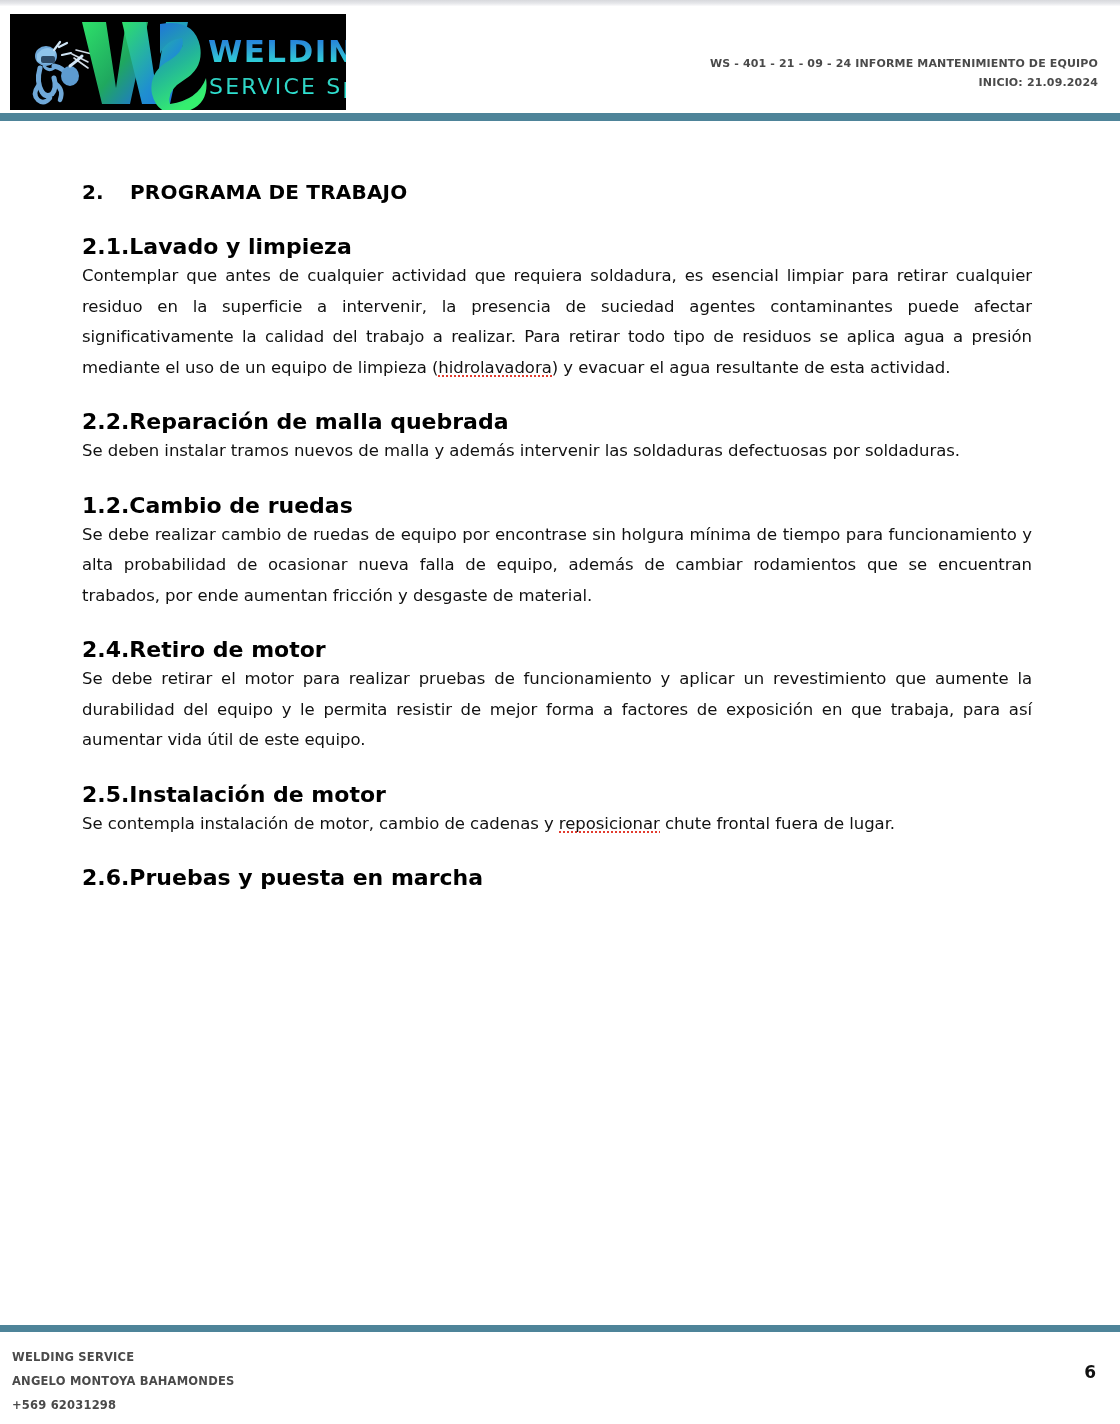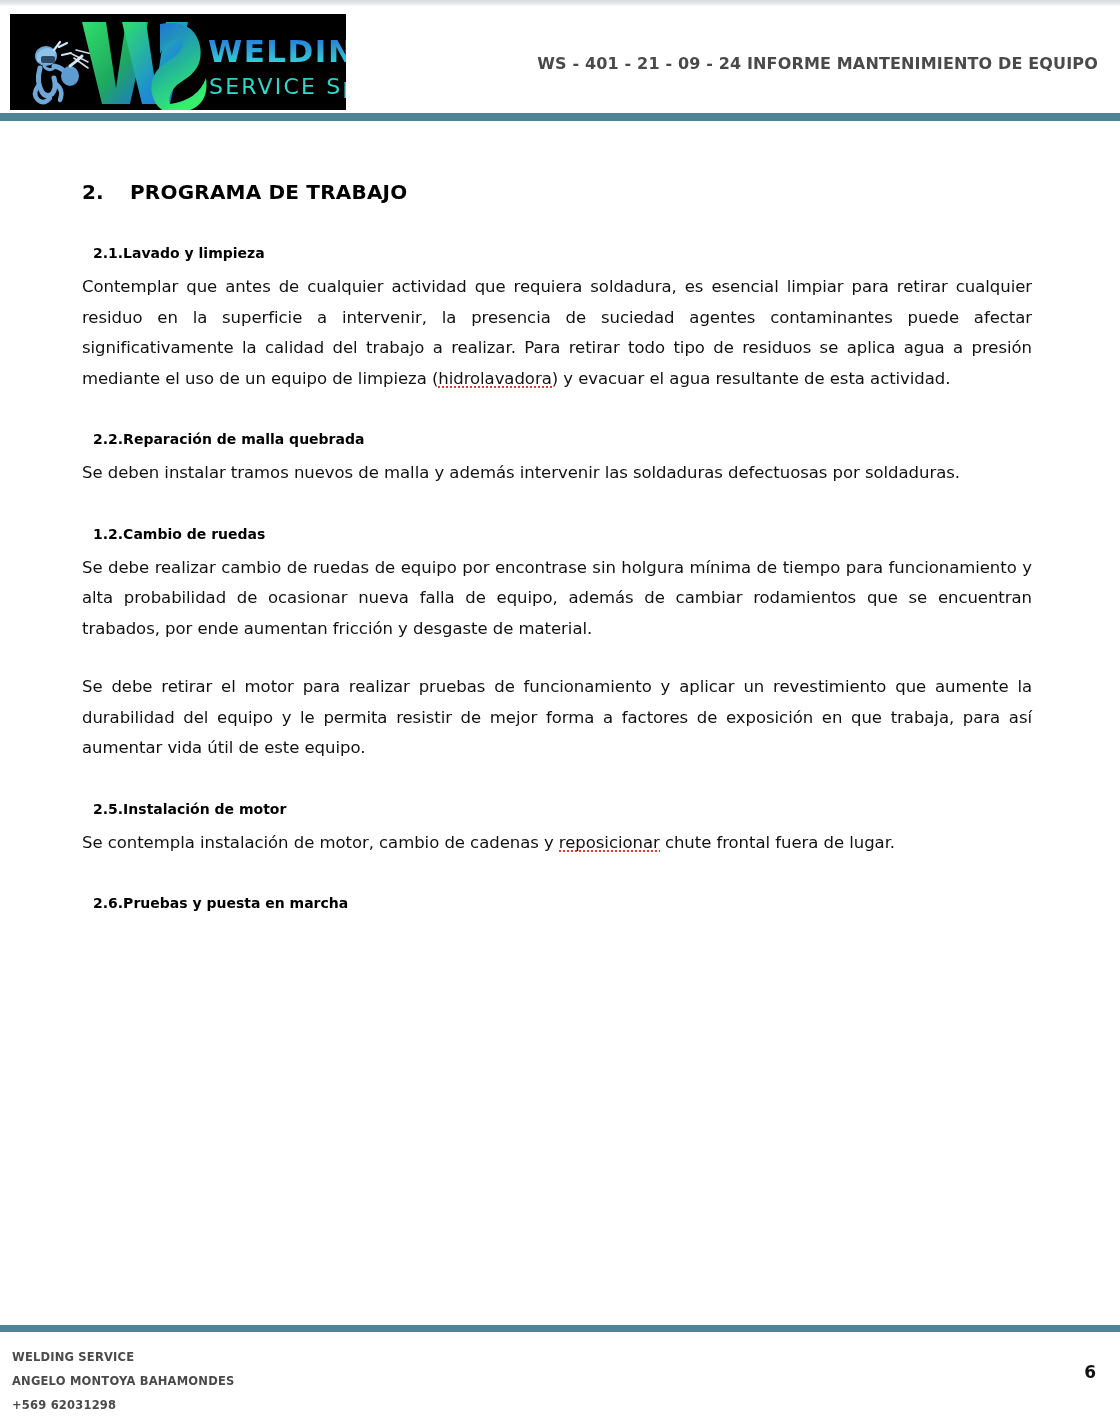--- a/index.html
+++ b/index.html
@@ -48,21 +48,21 @@
     position: absolute;
     inset: 0;
     display: block;
   }
   .header-meta {
     position: absolute;
     right: 22px;
     top: 54px;
     text-align: right;
     font-family: "DejaVu Sans", "Liberation Sans", sans-serif;
-    font-size: 16px;
+    font-size: 11px;
     font-weight: bold;
     color: #4a4a4a;
     letter-spacing: 0.15px;
     line-height: 19px;
   }
   .header-meta div { white-space: nowrap; }
 
   .header-rule {
     position: absolute;
     top: 113px; left: 0;
@@ -87,25 +87,25 @@
     letter-spacing: 0.2px;
     margin: 0 0 0 0;
     padding: 0;
     display: flex;
     align-items: baseline;
   }
   .section-title .num { width: 48px; flex: 0 0 48px; }
 
   .sub-title {
     font-family: "DejaVu Sans", "Liberation Sans", sans-serif;
-    font-size: 14px;
+    font-size: 22px;
     font-weight: bold;
     color: #000000;
     letter-spacing: 0px;
-    margin: 11px;
+    margin: 0;
     padding: 0;
   }
 
   .para {
     font-family: "DejaVu Sans", "Liberation Sans", sans-serif;
     font-size: 16.5px;
     line-height: 30.5px;
     color: #111111;
     text-align: justify;
     margin: 2px 12px 0 0;
@@ -217,20 +217,21 @@
           <path d="M150 10 q34 -6 40 22 q4 22 -16 34 q-18 11 -14 24 q28 -4 36 -26 q4 28 -22 34 q-26 6 -32 -18 q-4 -22 18 -34 q16 -10 12 -22 q-16 2 -22 16 z" fill="url(#gradS)"></path>
         </g>
 
         <text x="198" y="48" font-family="DejaVu Sans, sans-serif" font-size="31" font-weight="bold" fill="url(#gradText)" letter-spacing="1.5">WELDING</text>
         <text x="199" y="80" font-family="DejaVu Sans, sans-serif" font-size="22" fill="url(#gradText2)" letter-spacing="2.2">SERVICE SpA</text>
       </svg>
     </div>
 
     <div class="header-meta">
       <div>WS - 401 - 21 - 09 - 24 INFORME  MANTENIMIENTO DE EQUIPO</div>
+      <div>INICIO: 21.09.2024</div>
     </div>
 
     <div class="header-rule"></div>
   </div>
 
   <div class="content">
 
     <div class="section-title">
       <span class="num">2.</span>
       <span>PROGRAMA DE TRABAJO</span>
@@ -246,20 +247,21 @@
     <div class="sub-title">2.2.Reparación de malla quebrada</div>
     <p class="para">Se deben instalar tramos nuevos de malla y además intervenir las soldaduras defectuosas por soldaduras.</p>
 
     <div class="gap-md"></div>
 
     <div class="sub-title">1.2.Cambio de ruedas</div>
     <p class="para">Se debe realizar cambio de ruedas de equipo por encontrase sin holgura mínima de tiempo para funcionamiento y alta probabilidad de ocasionar nueva falla de equipo, además de cambiar rodamientos que se encuentran trabados, por ende aumentan fricción y desgaste de material.</p>
 
     <div class="gap-md"></div>
 
+    <div class="sub-title">2.4.Retiro de motor</div>
     <p class="para">Se debe retirar el motor para realizar pruebas de funcionamiento y aplicar un revestimiento que aumente la durabilidad del equipo y le permita resistir de mejor forma a factores de exposición en que trabaja, para así aumentar vida útil de este equipo.</p>
 
     <div class="gap-md"></div>
 
     <div class="sub-title">2.5.Instalación de motor</div>
     <p class="para"><span>Se contempla instalación de motor, cambio de cadenas y </span><span class="spell">reposicionar</span><span> chute frontal fuera de lugar.</span></p>
 
     <div class="gap-md"></div>
 
     <div class="sub-title">2.6.Pruebas y puesta en marcha</div>

